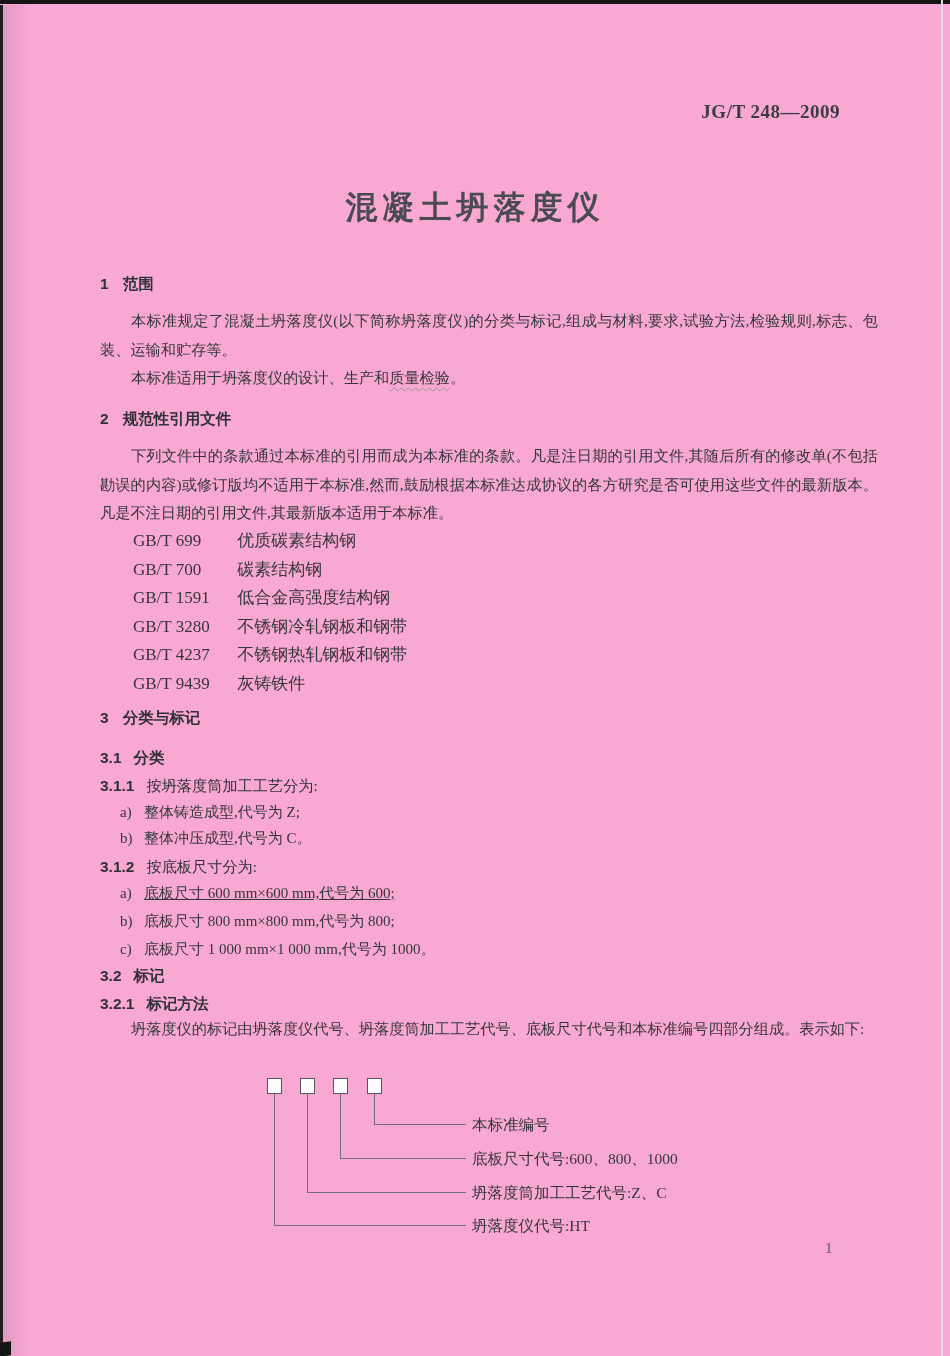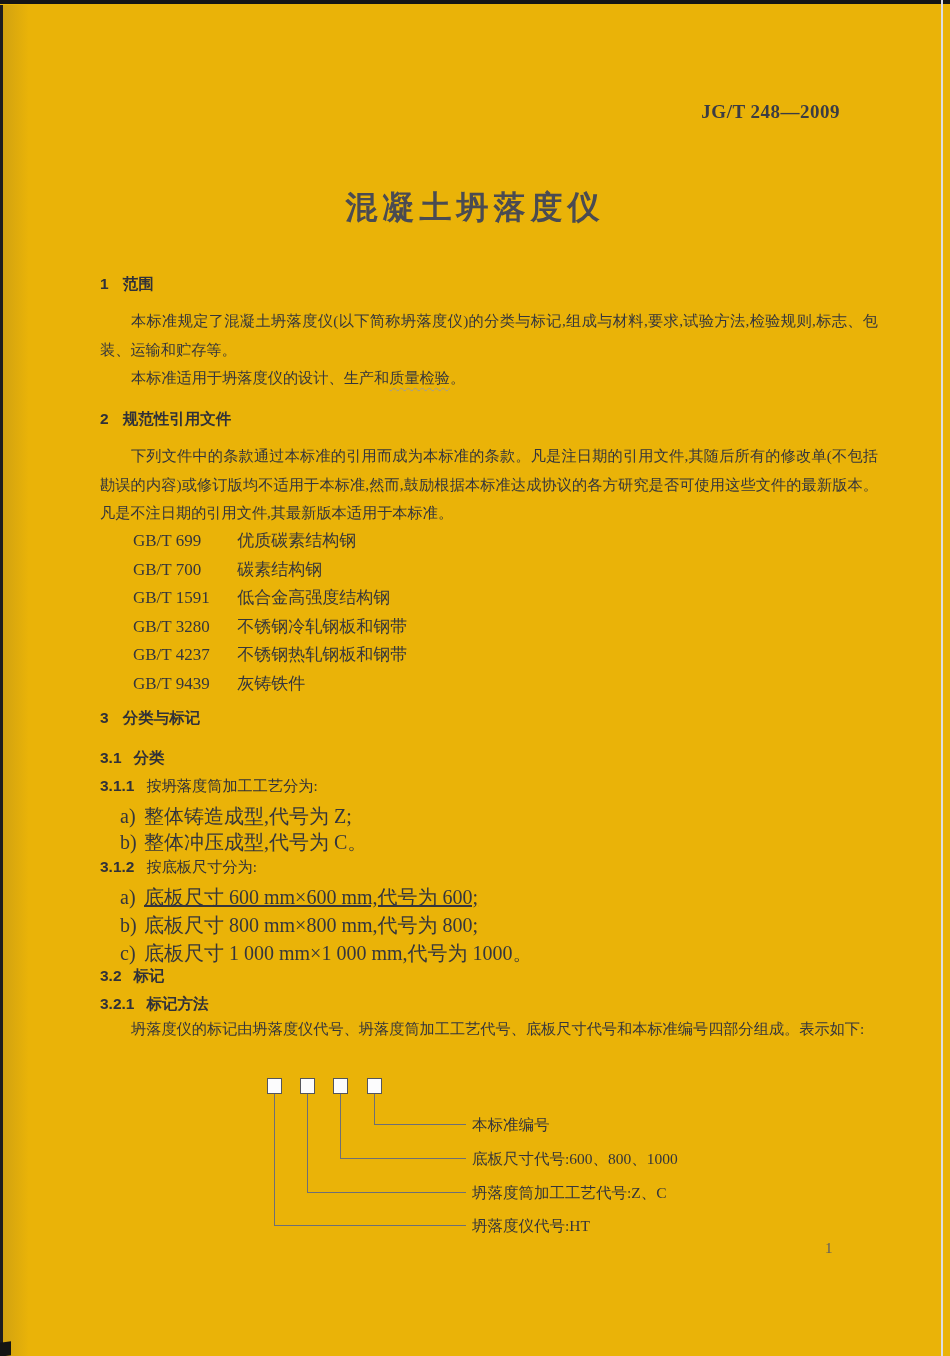--- a/index.html
+++ b/index.html
@@ -1,20 +1,20 @@
 <!DOCTYPE html>
 <html><head>
 <meta charset="utf-8">
 <style>
   html,body { margin:0; padding:0; }
   .page {
     position: relative;
     width: 950px;
     height: 1356px;
-    background: #eab308;
+    background: #f9a8d4;
     overflow: hidden;
     font-family: "Liberation Serif", "DejaVu Serif", serif;
     color: #35363c;
   }
   
   .edge-top    { position:absolute; left:0; top:0; width:100%; height:4px; background:#151515; }
   .edge-left   { position:absolute; left:0; top:5px; width:3px; height:1351px; background:#1d1d1f; }
   .edge-left-shadow { position:absolute; left:3px; top:5px; width:26px; height:1351px;
                       background:linear-gradient(to right, rgba(60,60,70,0.14), rgba(60,60,70,0)); }
   .edge-right  { position:absolute; left:941px; top:0; width:2px; height:100%; background:#dddde2; }
@@ -49,21 +49,21 @@
   .wavy {
     text-decoration: underline;
     text-decoration-style: wavy;
     text-decoration-color: #9b9b9b;
     text-decoration-thickness: 1px;
     text-underline-offset: 4px;
   }
   .ref-list { left:133px; font-size:17px; line-height:28.6px; white-space:nowrap; }
   .ref-row  { height:28.6px; }
   .ref-code { display:inline-block; min-width:100px; }
-  .list-item { left:120px; font-size:20px; white-space:nowrap; }
+  .list-item { left:120px; font-size:15px; white-space:nowrap; }
   .list-item .ilabel { display:inline-block; min-width:24px; }
 
   
   .diag-box {
     position:absolute; width:13px; height:14px;
     border:1.5px solid #54555c; background:#fcfcfd;
   }
   .diag-vline { position:absolute; width:1px; background:#6e6f76; }
   .diag-hline { position:absolute; height:1px; background:#6e6f76; }
   .diag-label { position:absolute; font-size:15.5px; color:#34353b; white-space:nowrap; }

